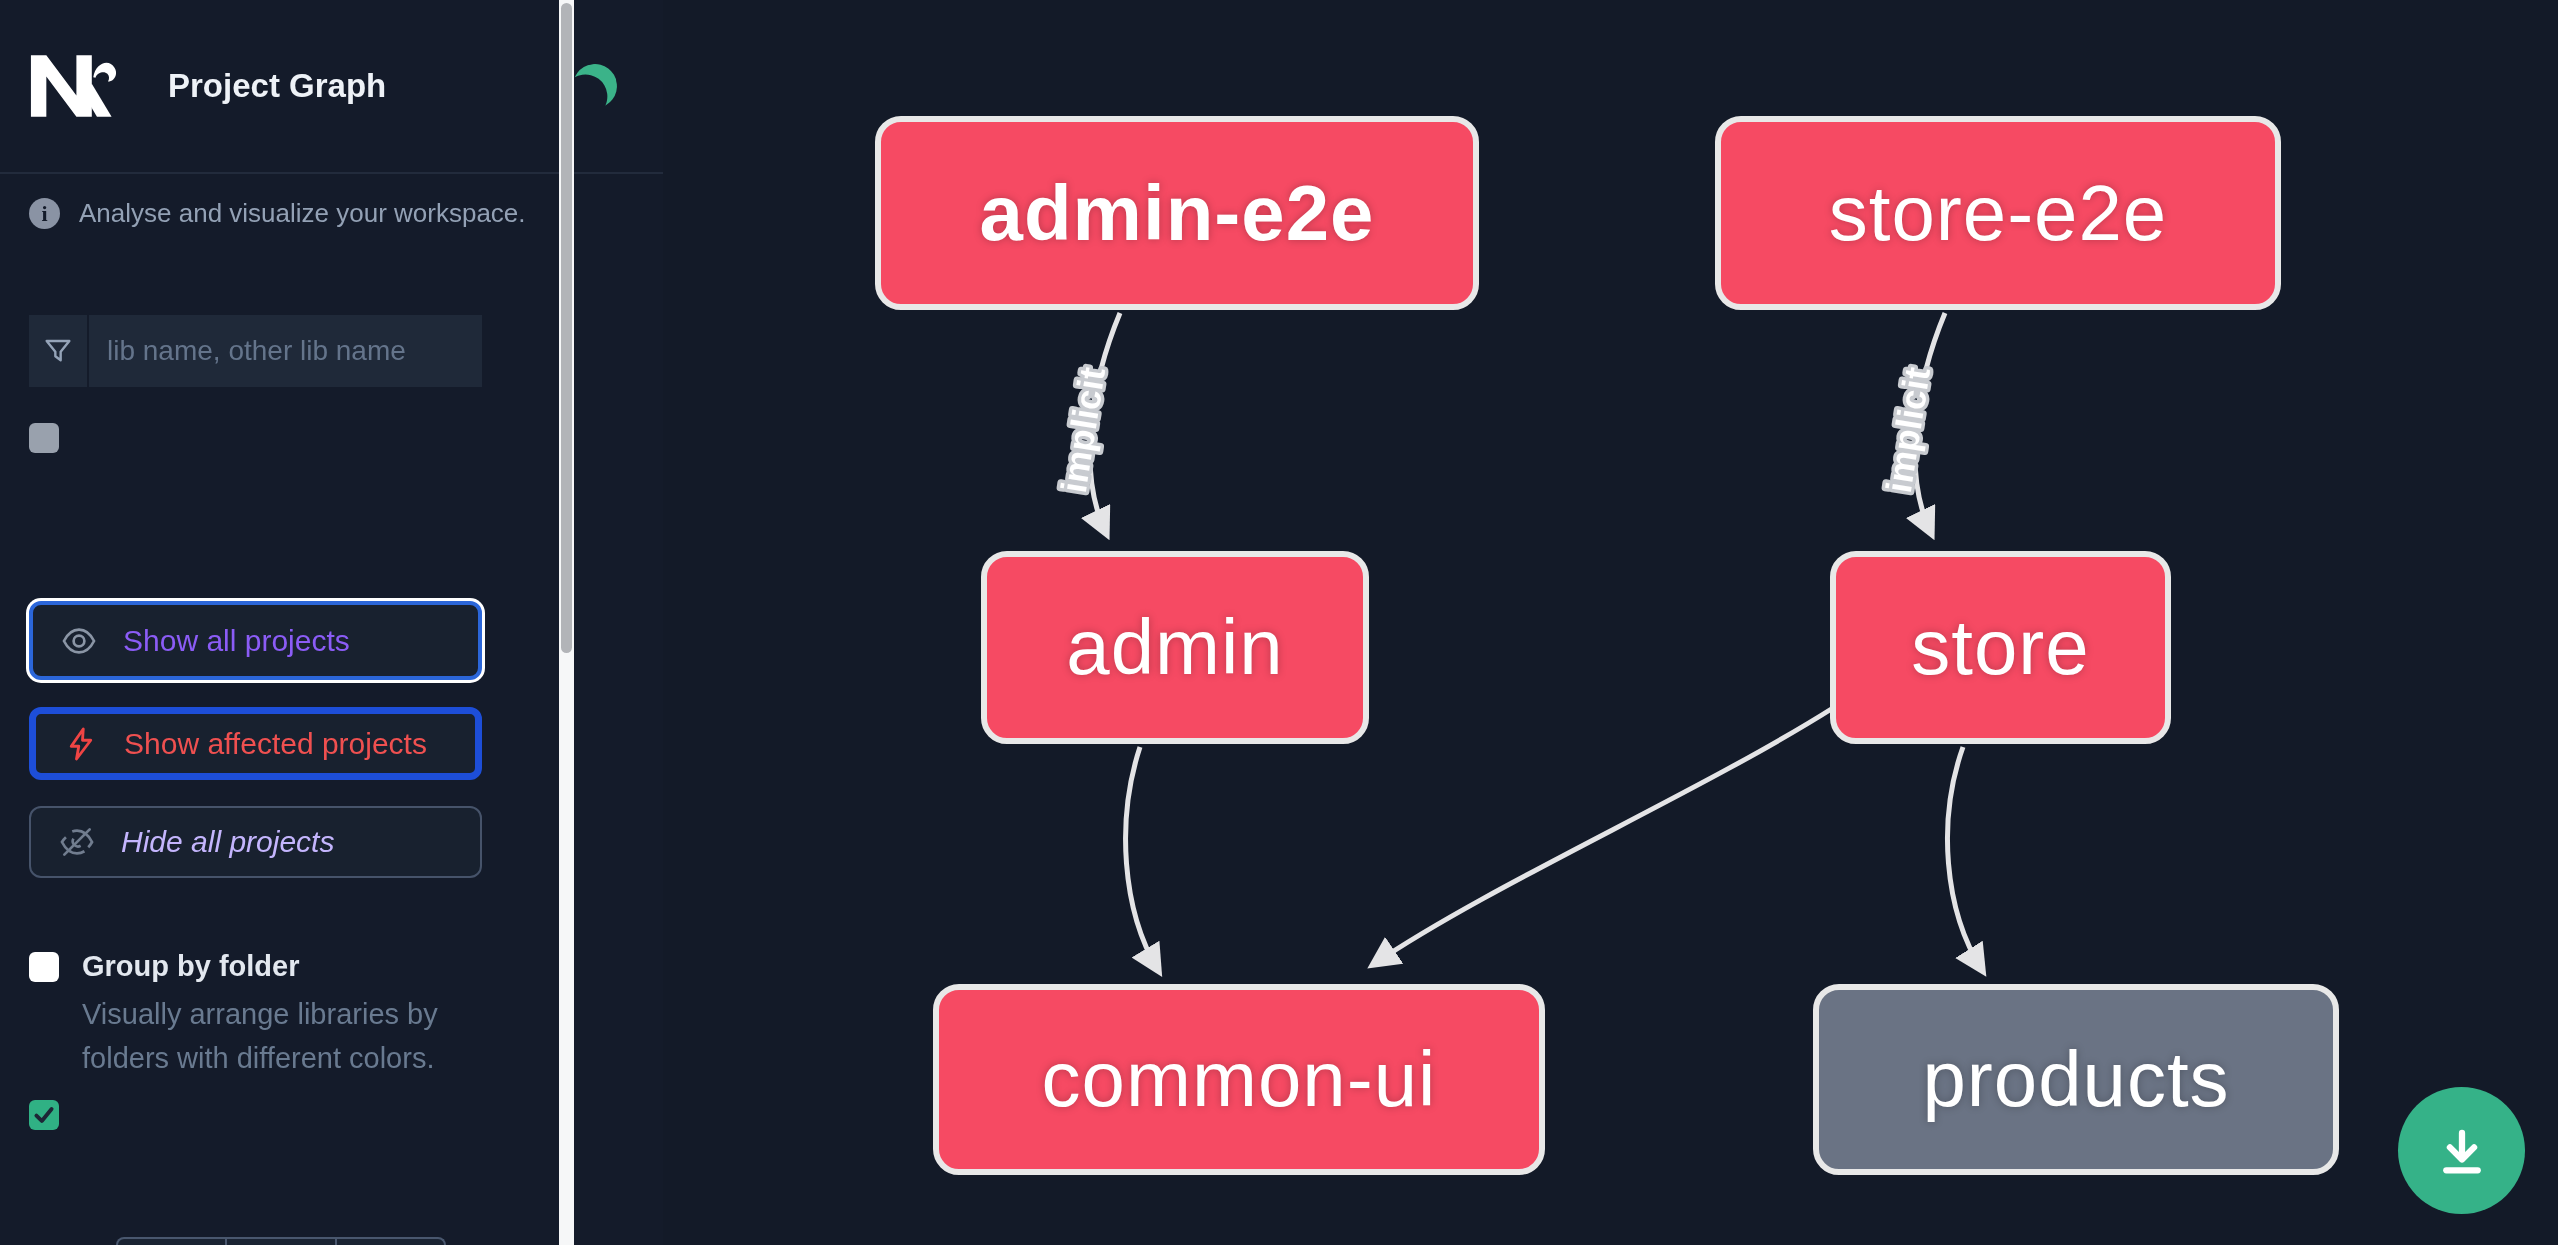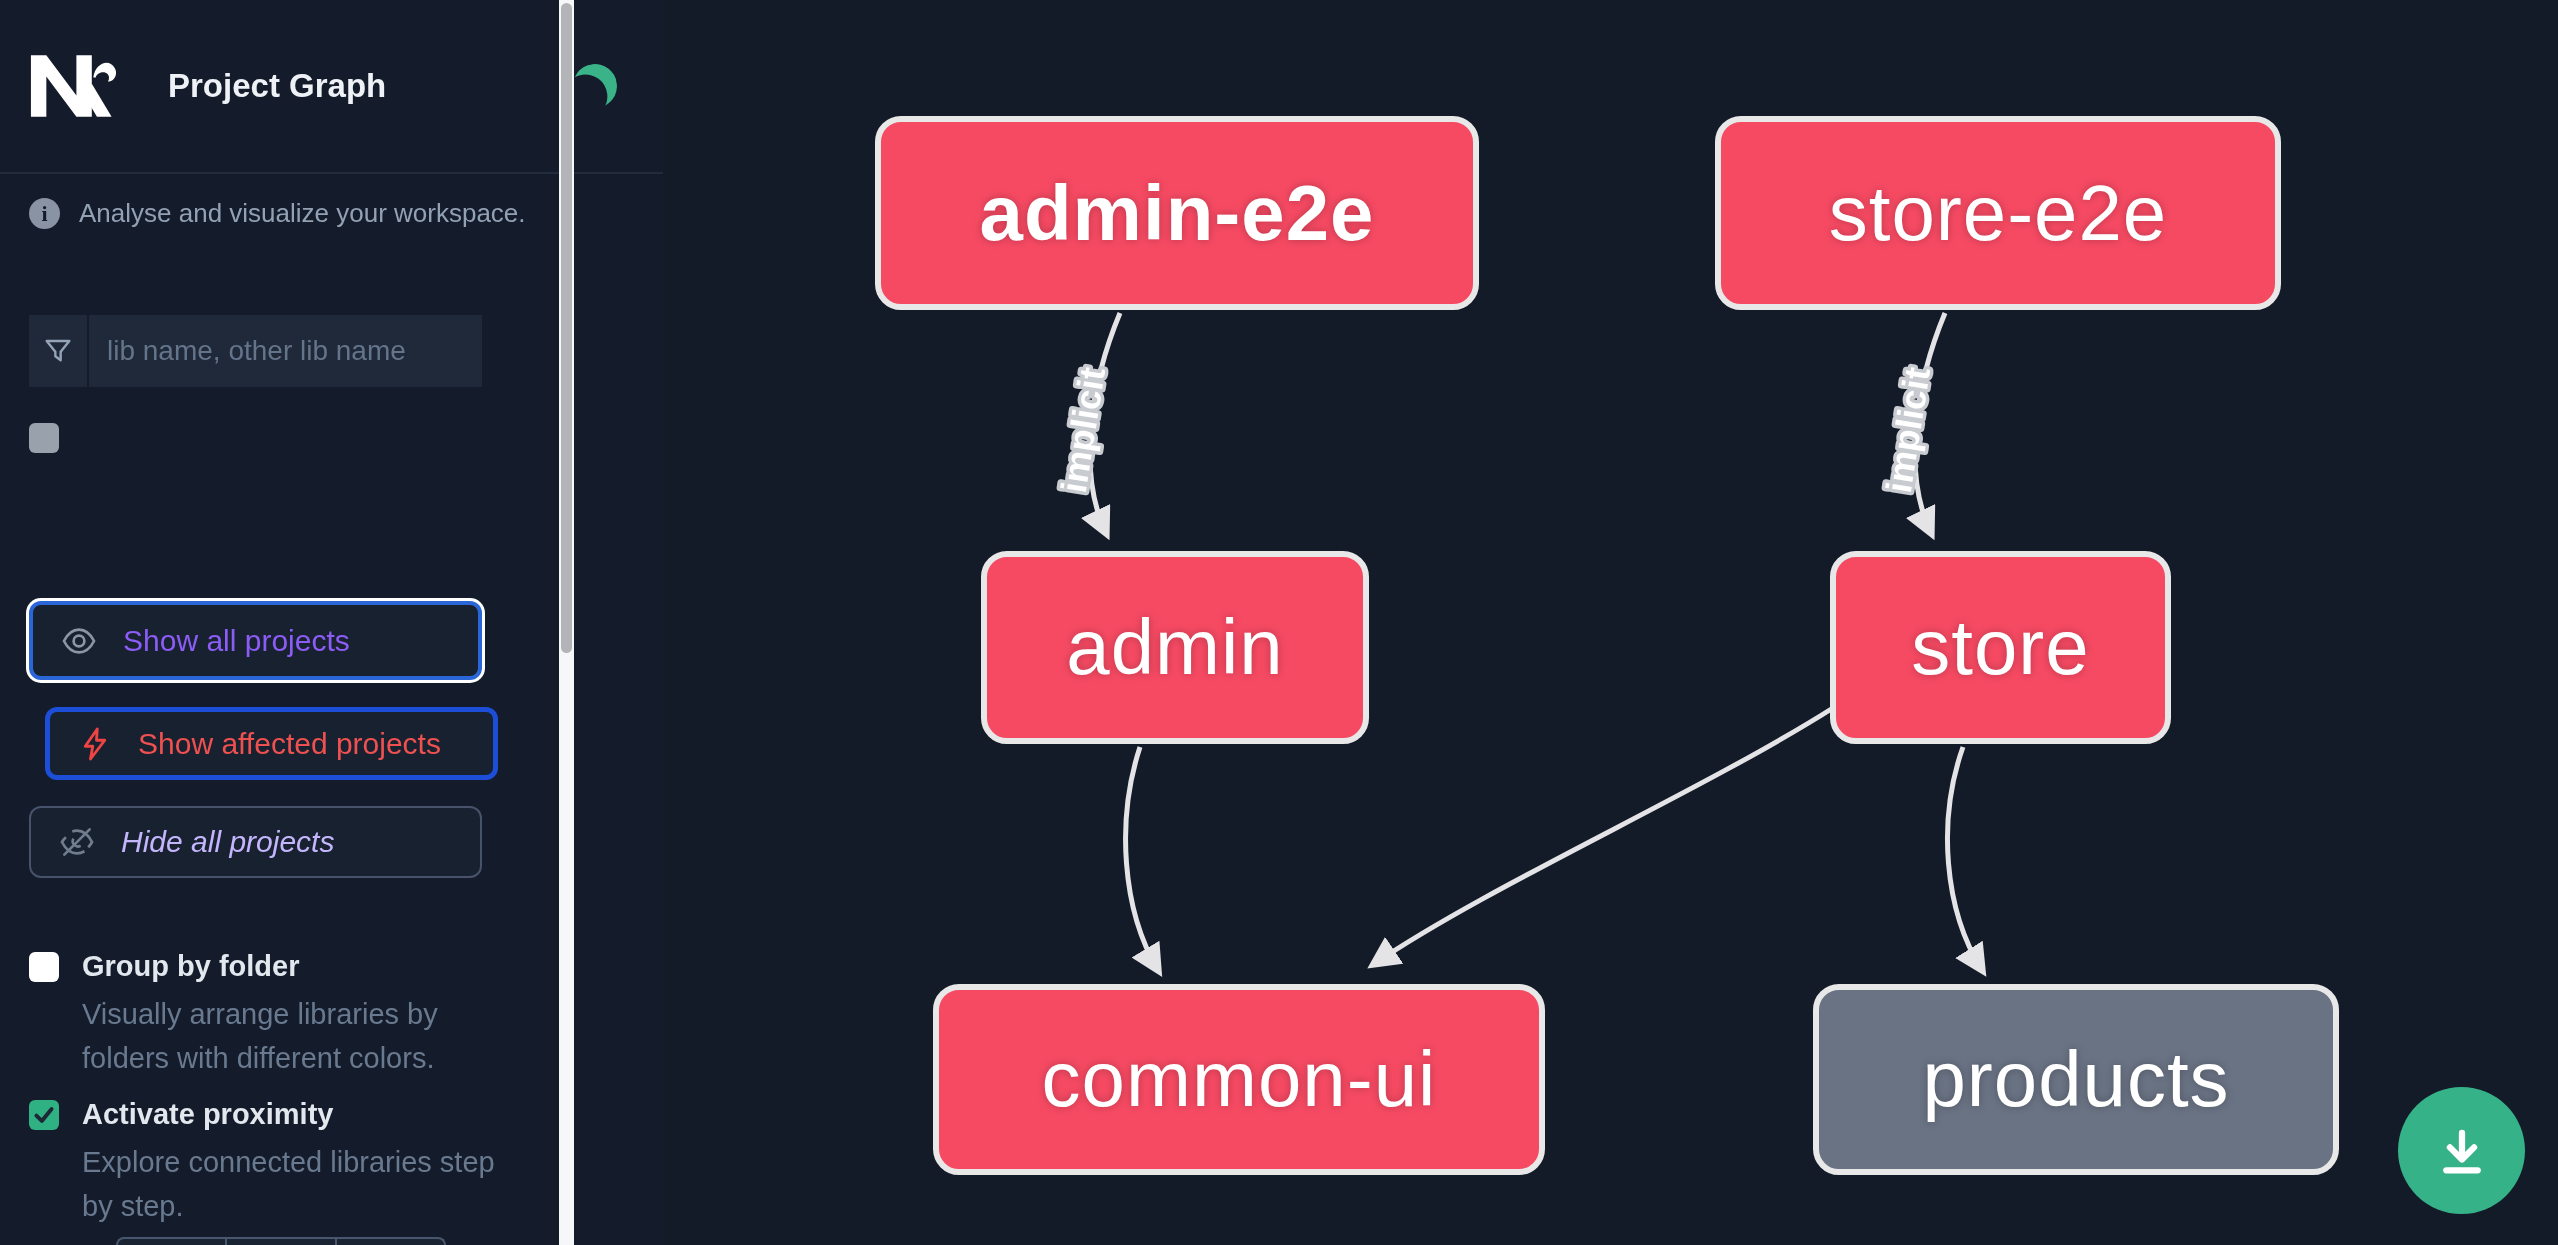--- a/index.html
+++ b/index.html
@@ -92,21 +92,21 @@
     position:absolute; left:29px; width:453px; border-radius:12px;
     background:#18212f; display:flex; align-items:center; gap:25px;
     padding:0 0 0 27px; cursor:pointer; font-family:"Liberation Sans",sans-serif;
   }
   .sb-btn .txt { font-size:30px; font-weight:500; }
   .btn-show-all {
     top:601px; height:79px; border:4px solid #2b66d9;
     box-shadow:0 0 0 3px #ffffff;
   }
   .btn-show-all .txt { color:#8b5cf6; }
-  .btn-affected { top:707px; height:73px; border:5px solid #1d4ed8;margin-left:16px; }
+  .btn-affected { top:707px; height:73px; border:7px solid #1d4ed8; }
   .btn-affected .txt { color:#ef5050; }
   .btn-hide { top:806px; height:72px; border:2px solid #46536a; }
   .btn-hide .txt { color:#c4b5fd;font-style:italic; }
 
   .seg-sliver {
     position:absolute; left:116px; top:1237px; width:330px; height:8px;
     background:#1a2332; border:2px solid #49576e; border-bottom:none;
     border-radius:8px 8px 0 0; display:flex;
   }
   .seg-sliver span { flex:1; }
@@ -237,24 +237,20 @@
   </div>
 
   <div class="cb-row" style="top:1098px;">
     <span class="cb-box cb-green">
       <span>
         <svg width="26" height="26" viewBox="0 0 24 24" fill="none" stroke="#1d2736" stroke-width="3.6" stroke-linecap="round" stroke-linejoin="round">
           <path d="M5 12.5 L10 17.5 L19 6.5"></path>
         </svg>
       </span>
     </span>
-    <div>
-      <div class="cb-label">Activate proximity</div>
-      <div class="cb-desc">Explore connected libraries step by step.</div>
-    </div>
   </div>
 
   <div class="seg-sliver">
     <span></span>
       <span></span>
       <span></span>
   </div>
 </div>
 
 <div class="scroll-track">

